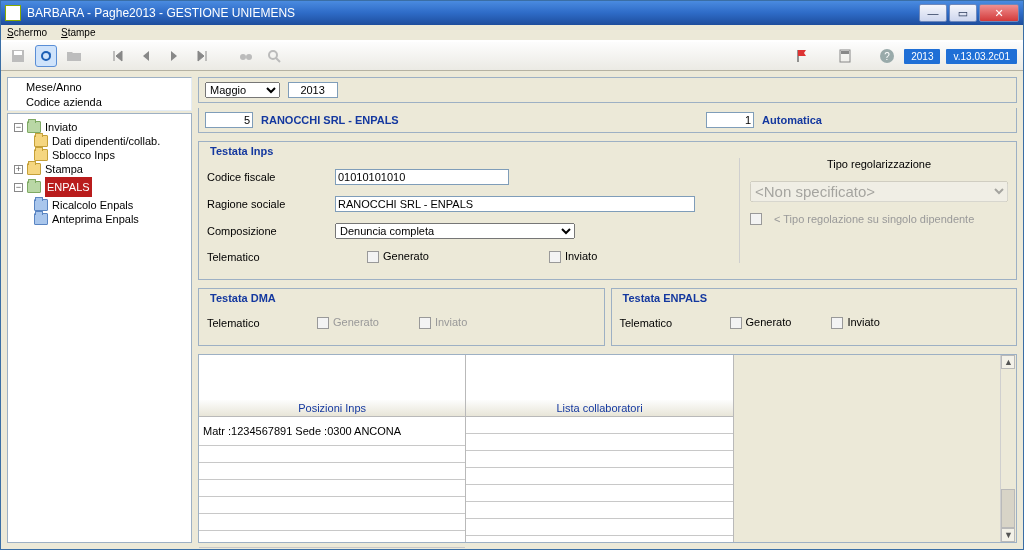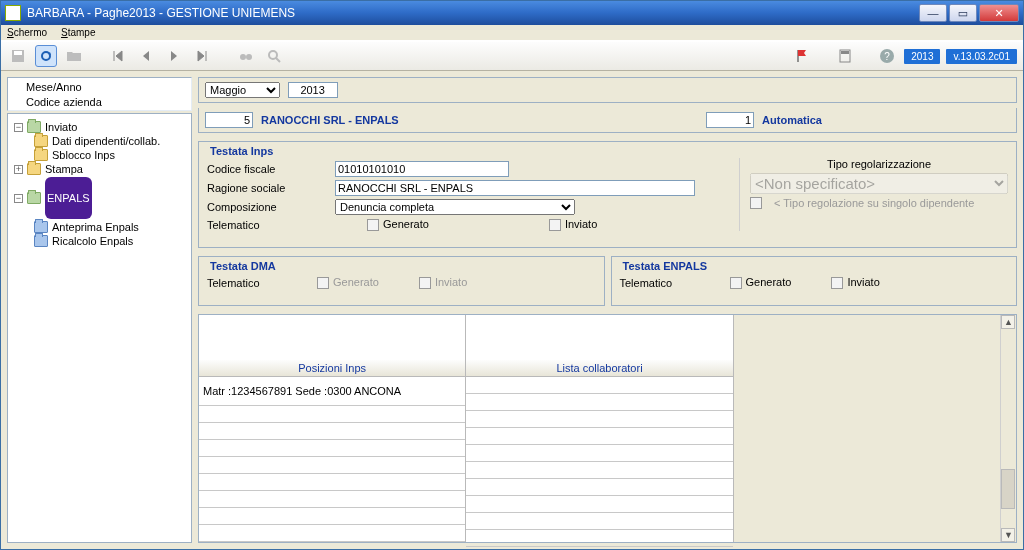--- a/index.html
+++ b/index.html
@@ -55,29 +55,29 @@
   .tree { flex:1; background:#fff; border:1px solid #9db0c4; padding:6px 4px; overflow:auto; }
   .tree-item { display:flex; align-items:center; gap:4px; padding:1px 2px; font-size:11px; color:#000; white-space:nowrap; }
   .tree-item .exp { width:9px; height:9px; border:1px solid #888; font-size:9px; line-height:7px; text-align:center; color:#555; }
   .tree-item.indent { padding-left: 22px; }
   .fld-icon { width:14px; height:12px; background:#f5d680; border:1px solid #c5a038; border-radius:1px; position:relative; }
   .fld-icon::before { content:""; position:absolute; top:-3px; left:0; width:6px; height:3px; background:#f5d680; border:1px solid #c5a038; border-bottom:none; border-radius:1px 1px 0 0; }
   .fld-icon.open { background:#b9d7a5; border-color:#7faa64; }
   .fld-icon.open::before { background:#b9d7a5; border-color:#7faa64; }
   .fld-icon.blue { background:#a9c6ec; border-color:#5a85c2; }
   .fld-icon.blue::before { background:#a9c6ec; border-color:#5a85c2; }
-  .tree-item.selected span.seltxt { background:#4c1d95; color:#fff; padding:15px 2px;border-radius:6px; }
+  .tree-item.selected span.seltxt { background:#b91c1c; color:#fff; padding:4px 2px; }
   .rightcol { flex:1; display:flex; flex-direction:column; gap:8px; min-height:0; }
   .topfields { background:#ece9d8; border:1px solid #9db0c4; padding:4px 6px; display:flex; align-items:center; gap:8px; }
   select.month { font-size:11px; width:90px; }
   input.txt { font-size:11px; border:1px solid #7f9db9; padding:1px 2px; background:#fff; }
   .blue-link { color:#14389f; font-weight:bold; font-size:11px; }
   .fieldset { border:1px solid #9db0c4; background:#ece9d8; margin:0; padding:4px 8px 16px 8px; position:relative; }
   .fs-title { position:relative; top:-1px; background:#ece9d8; color:#14389f; font-weight:bold; font-size:11px; padding:0 3px; }
-  .row { display:flex; align-items:center; gap:8px; margin-top:3px; }
+  .row { display:flex; align-items:center; gap:8px; margin-top:11px; }
   .col-label { width:120px; font-size:11px; }
   .chk { width:12px; height:12px; border:1px solid #999; background:#f3f3f3; display:inline-block; margin-right:4px; vertical-align:middle; }
   .grey { color:#999; }
   .table-area { flex:1; border:1px solid #9db0c4; display:flex; background:#fff; min-height:0; }
   .table-col { border-right:1px solid #b9b9b9; display:flex; flex-direction:column; }
   .table-col.last { border-right:none; flex:1; background:#ece9d8; }
   .table-col.c1 { flex:1; }
   .table-col.c2 { flex:1; }
   .th { background:linear-gradient(to bottom,#fdfdfd,#e8e5d8); border-bottom:1px solid #b9b9b9; text-align:center; color:#14389f; font-size:11px; padding:2px 4px;margin-top:45px; }
   .td { border-bottom:1px solid #c8c8c8; height:33px; padding:8px 4px; font-size:11px; color:#000; }
@@ -209,25 +209,25 @@
             <span class="fld-icon"></span>
             <span>Stampa</span>
           </div>
         <div class="tree-item selected">
             <span class="exp">−</span>
             <span class="fld-icon open"></span>
             <span class="seltxt">ENPALS</span>
           </div>
         <div class="tree-item indent">
             <span class="fld-icon blue"></span>
-            <span>Anteprima Enpals</span>
+            <span>Ricalcolo Enpals</span>
           </div>
         <div class="tree-item indent">
             <span class="fld-icon blue"></span>
-            <span>Ricalcolo Enpals</span>
+            <span>Anteprima Enpals</span>
           </div>
       </div>
     </div>
 
     <div class="rightcol">
       <div class="topfields">
         <select class="month"><option>Maggio</option></select>
         <input class="txt" style="width: 50px; text-align: center;" value="2013">
         <div style="flex-basis:100%; height:0"></div>
       </div>

